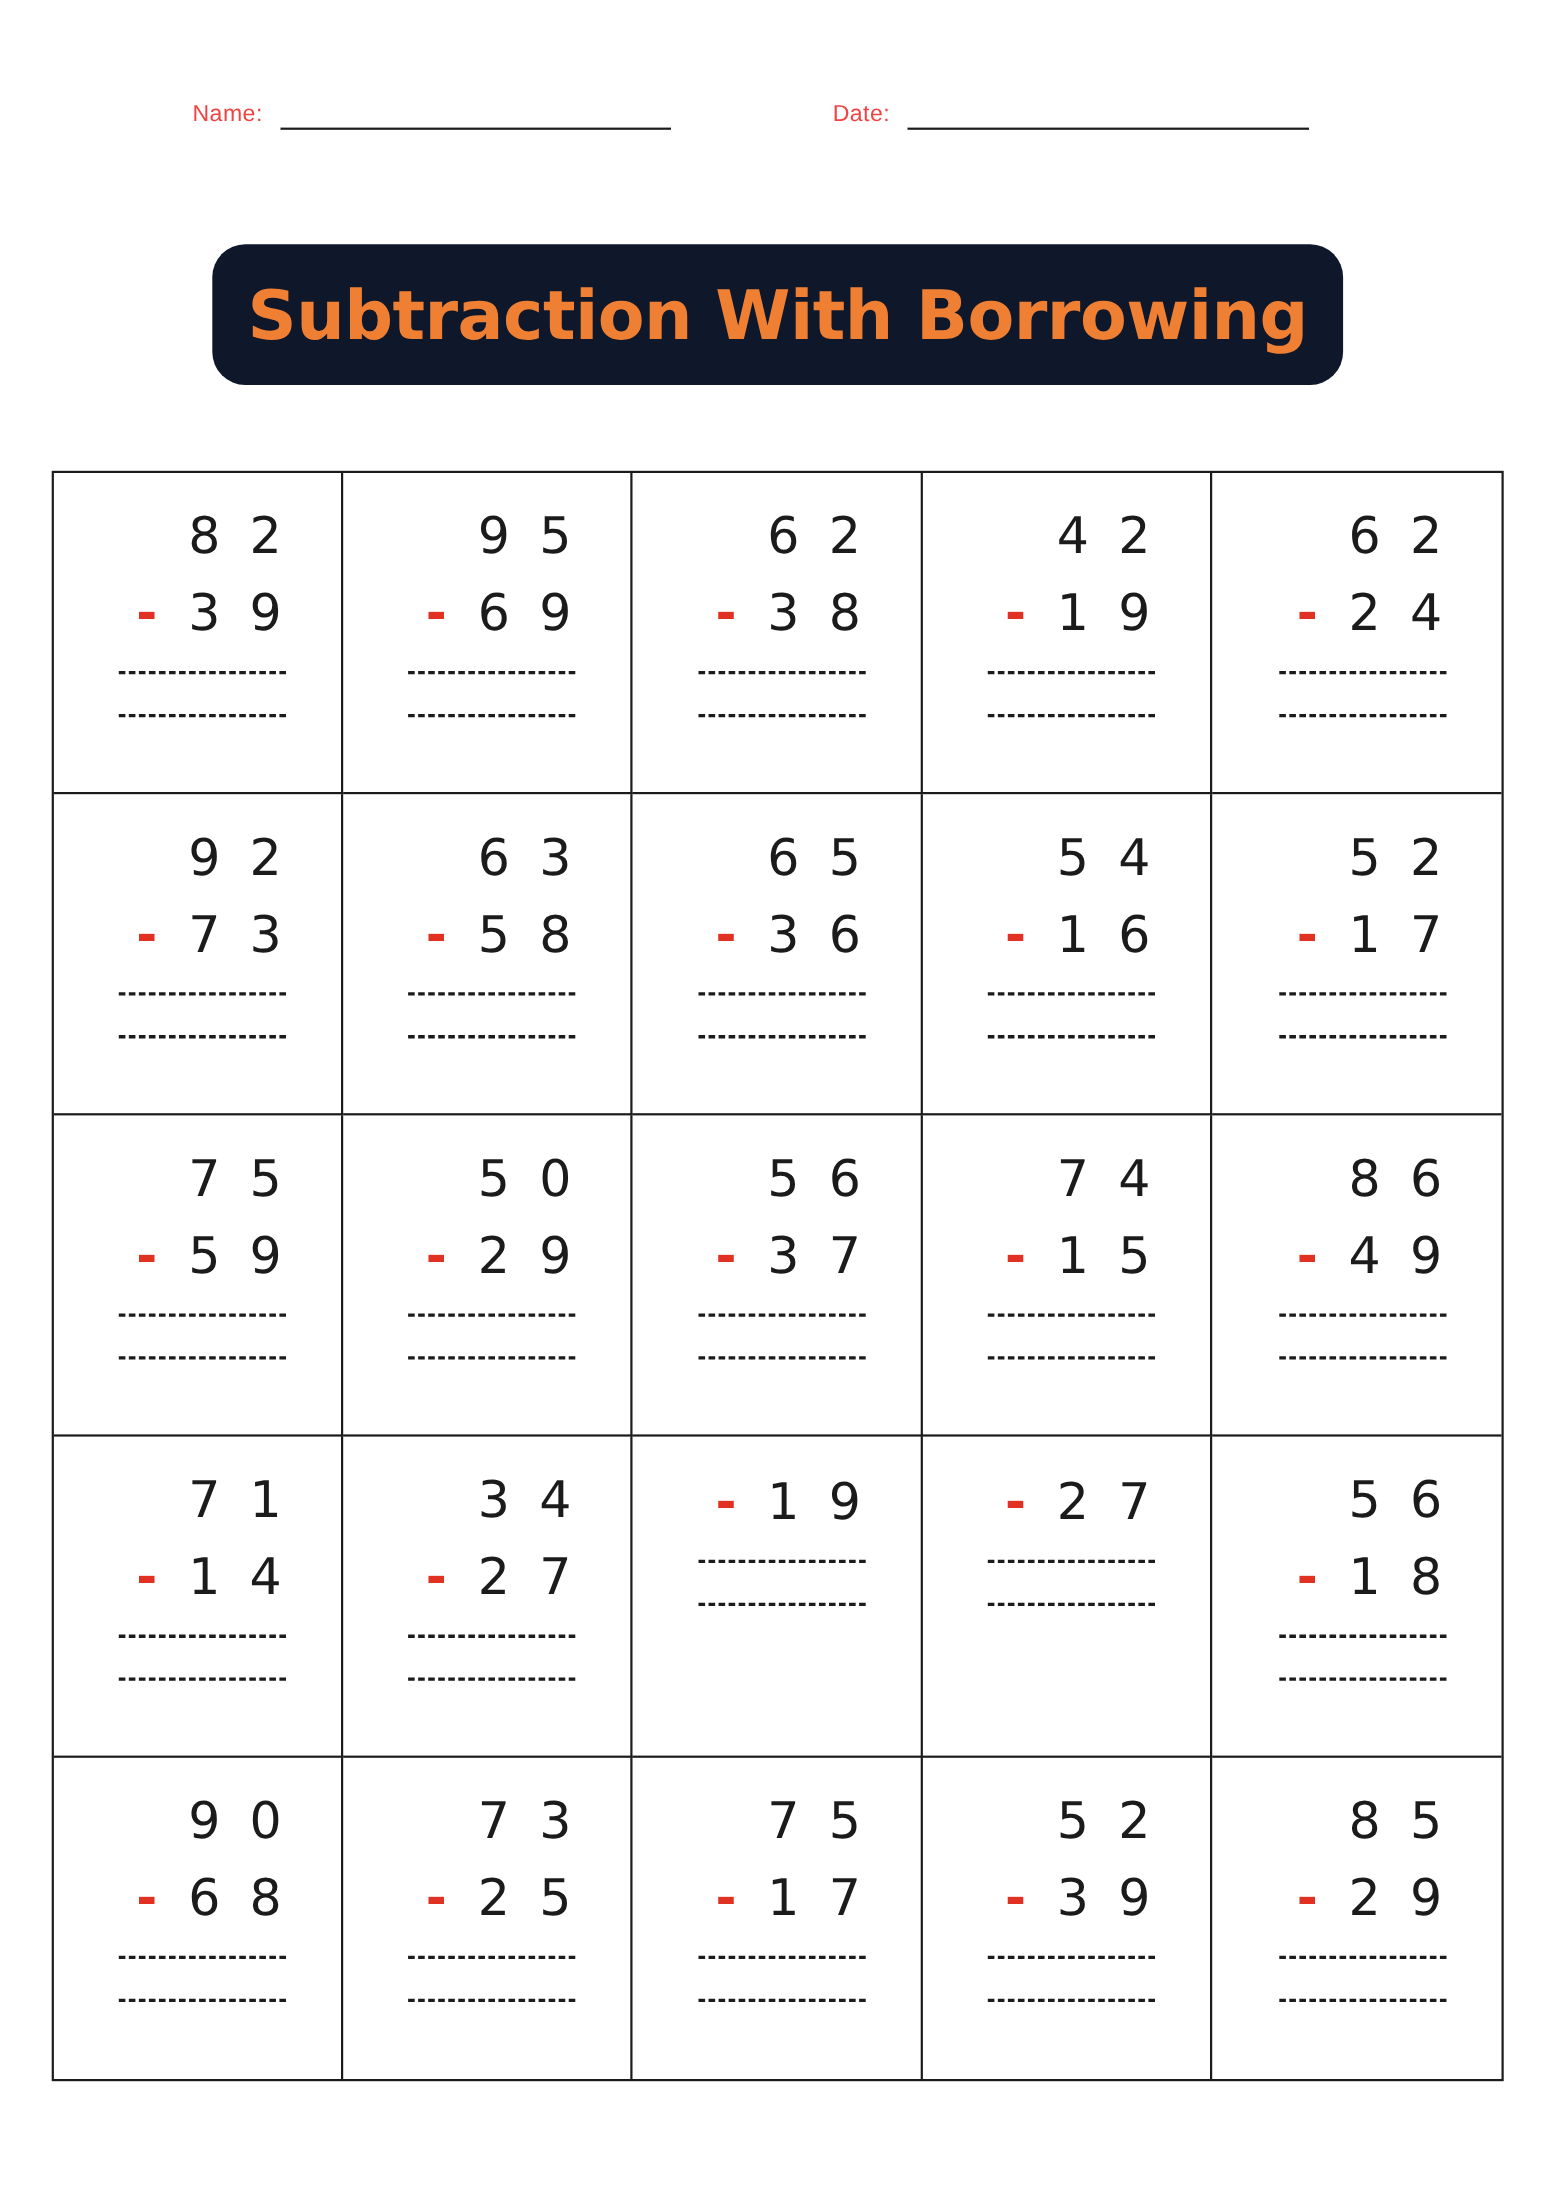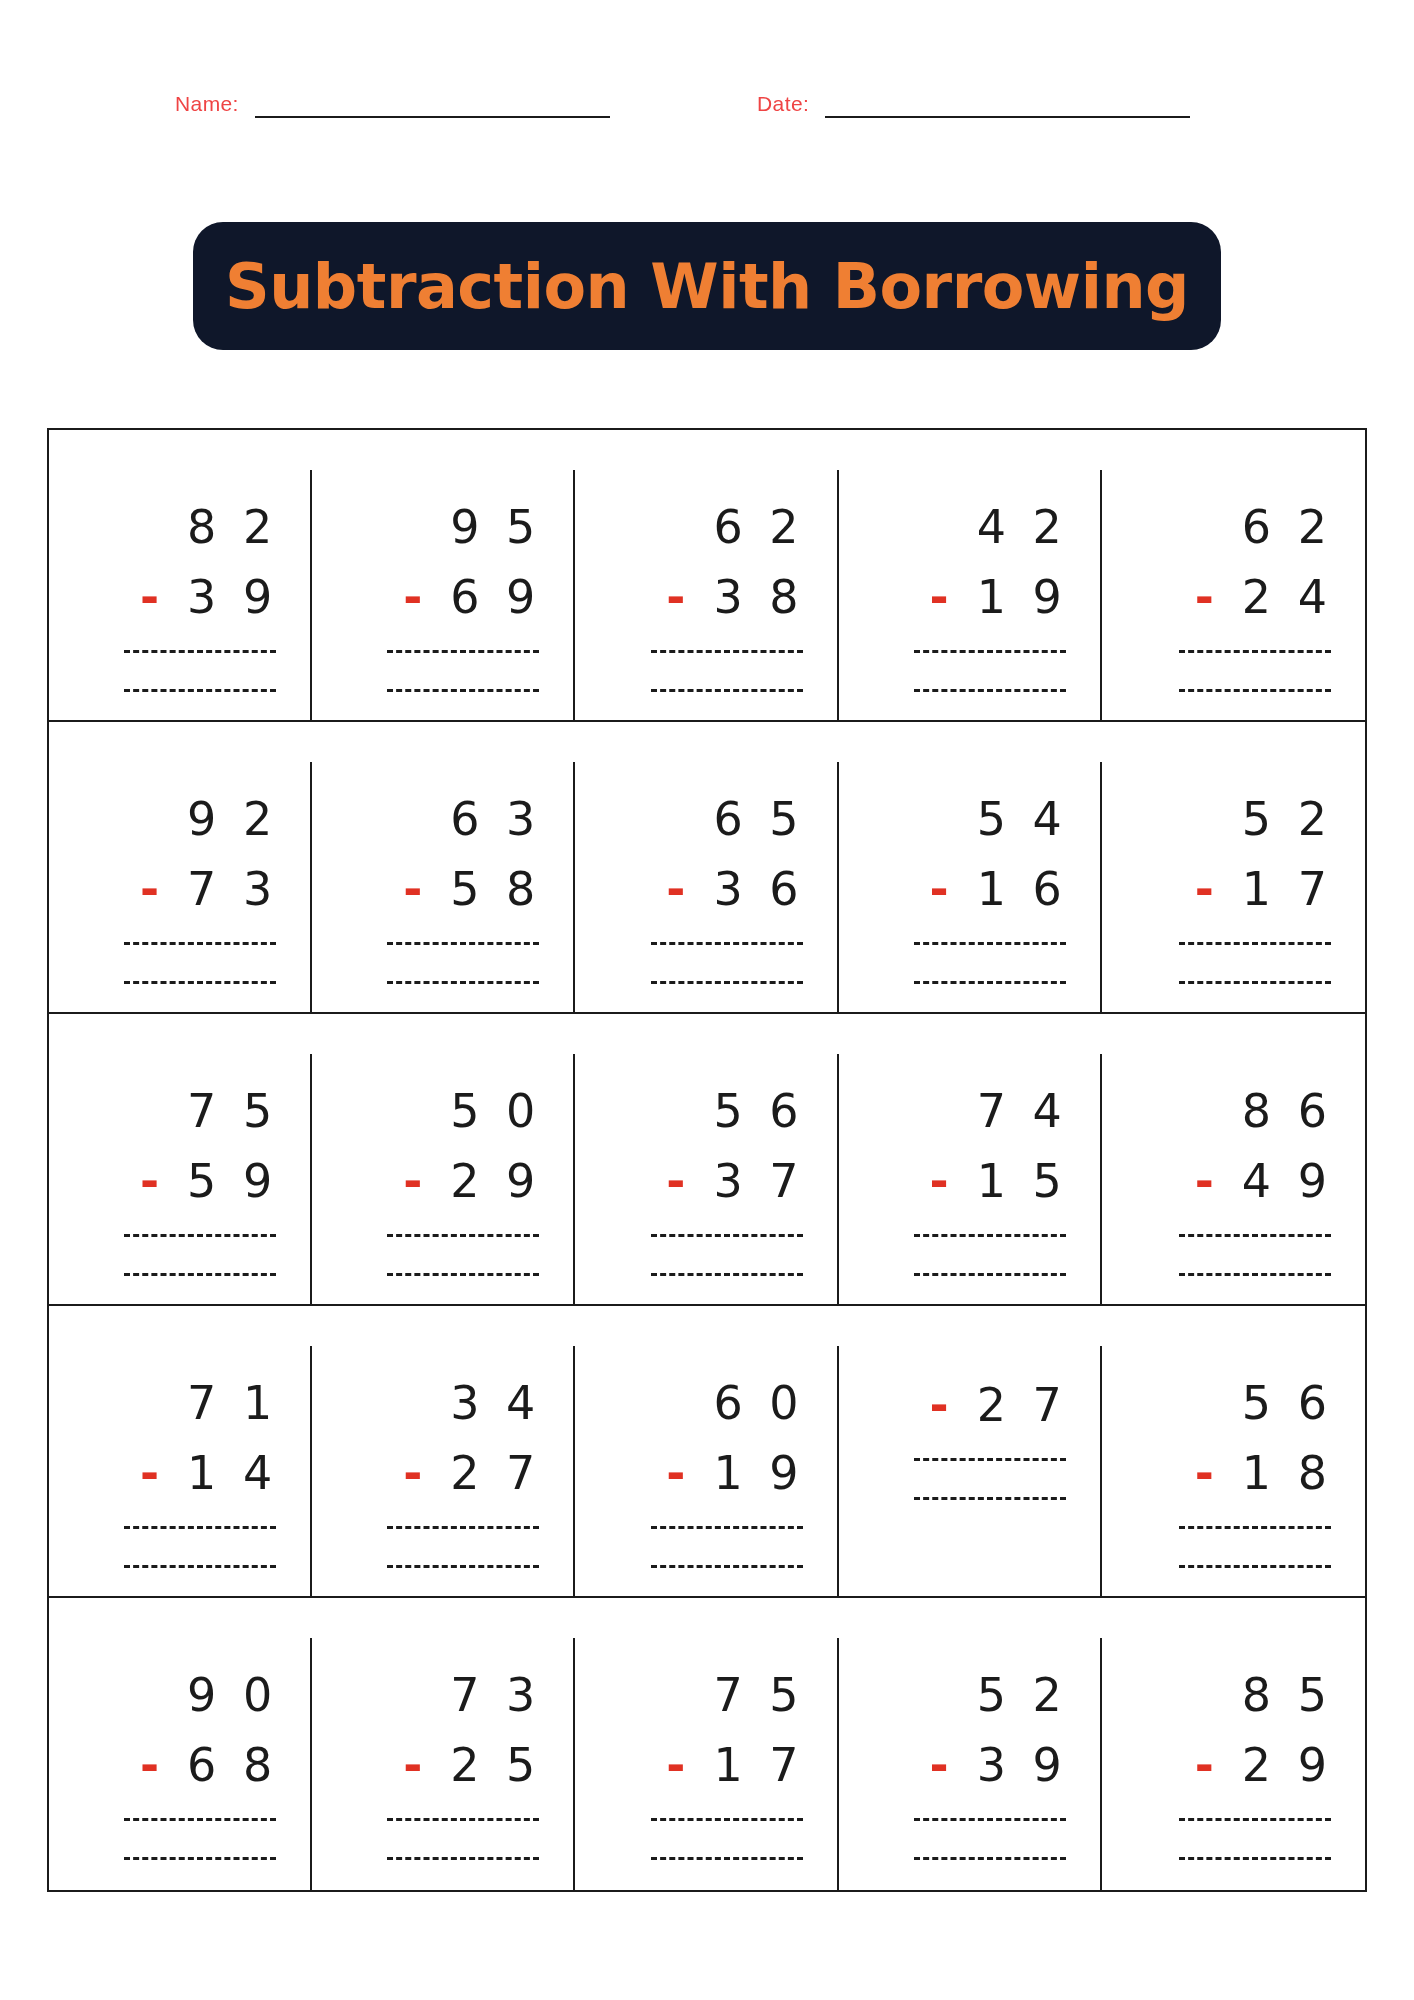--- a/index.html
+++ b/index.html
@@ -96,23 +96,22 @@
     box-sizing: border-box;
     display: grid;
     grid-template-columns: repeat(5, 1fr);
     grid-template-rows: repeat(5, 292px);
   }
   .cell {
     border-right: 2px solid #1b1b1b;
     border-bottom: 2px solid #1b1b1b;
     box-sizing: border-box;
     position: relative;
-    padding: 20px 24px 0 26px;
+    padding: 20px 40px 0 26px;
     overflow: hidden;
-    margin-top: 40px;
   }
   .cell:nth-child(5n) { border-right: none; }
   .cell:nth-child(n+21) { border-bottom: none; }
 
   .prob-top,
   .prob-bot {
     display: flex;
     justify-content: flex-end;
     align-items: center;
     font-family: "DejaVu Sans", sans-serif;
@@ -346,21 +345,20 @@
         <div class="prob-bot">
           <span class="minus">-</span>
           <span>2 7</span>
         </div>
         <div class="answer-lines">
           <div class="dash-line"></div>
           <div class="dash-line"></div>
         </div>
       </div>
       <div class="cell">
-        <div class="prob-top">6 0</div>
         <div class="prob-bot">
           <span class="minus">-</span>
           <span>1 9</span>
         </div>
         <div class="answer-lines">
           <div class="dash-line"></div>
           <div class="dash-line"></div>
         </div>
       </div>
       <div class="cell">

